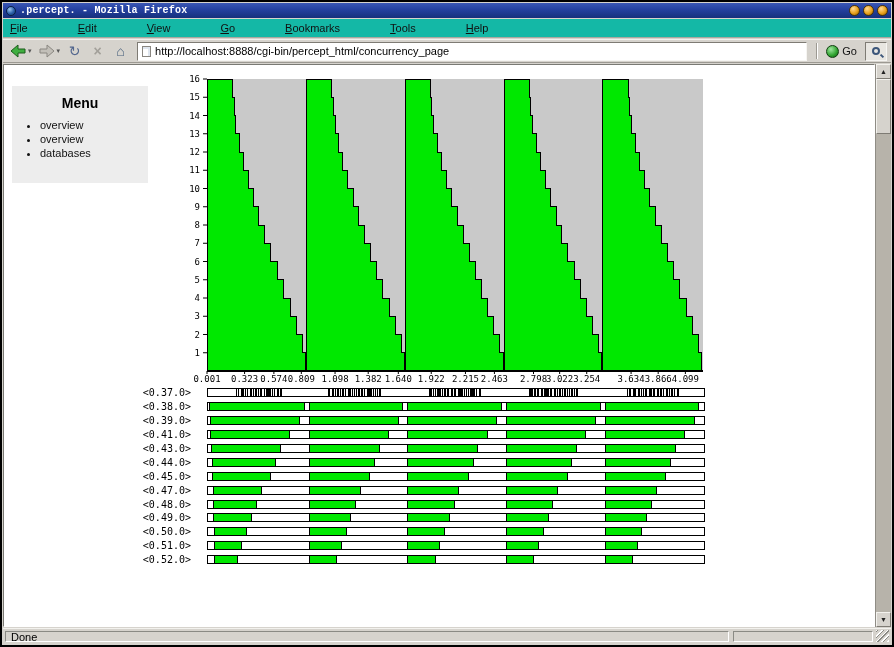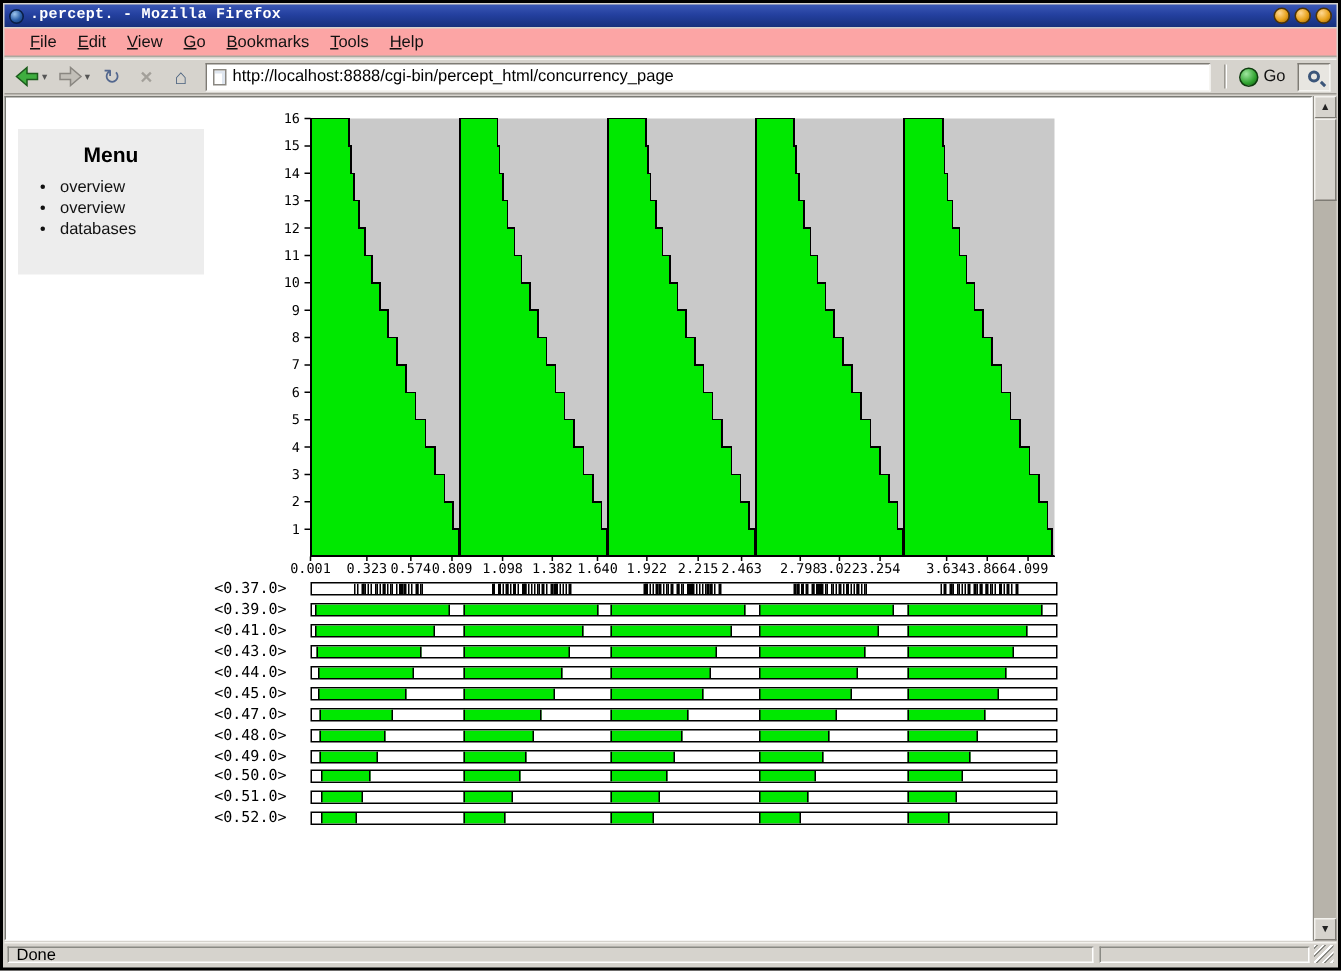--- a/index.html
+++ b/index.html
@@ -18,22 +18,22 @@
             border:1px solid #0a1f45; margin-right:4px; flex:0 0 auto; }
   .title { color:#fff; font-size:10px; font-weight:bold; letter-spacing:.2px;
            white-space:nowrap; flex:1;font-family:Liberation Mono, monospace; }
   .winbtns { display:flex; gap:3px; }
   .wbtn { width:11px; height:11px; border-radius:50%;
           background:radial-gradient(circle at 35% 30%, #ffd892, #e8a21c 55%, #8d5c08);
           border:1px solid #4d3305; cursor:pointer; }
 
   
   .menubar { position:absolute; left:1px; top:17px; right:1px; height:19px;
-             background:#fca5a5; border-bottom:1px solid #aba89f;
-             display:flex; align-items:center; padding-left:10px; }
+             background:#14b8a6; border-bottom:1px solid #aba89f;
+             display:flex; align-items:center; padding-left:0;gap:36px; }
   .mitem { font-size:11px; color:#111; padding:2px 7px; cursor:pointer; }
   .mitem u { text-decoration:underline; }
 
   
   .toolbar { position:absolute; left:1px; top:37px; right:1px; height:24px;
              background:#d6d3cd; border-top:1px solid #f3f2ee; border-bottom:1px solid #9c9992;
              display:flex; align-items:center; padding:0 4px; gap:2px; }
   .tbtn { display:flex; align-items:center; padding:1px 2px; cursor:pointer; }
   .tbtn .drop { font-size:7px; color:#555; margin-left:1px; }
   .glyph { font-size:14px; line-height:14px; width:17px; text-align:center; }
@@ -57,21 +57,21 @@
                display:flex; align-items:center; justify-content:center; cursor:pointer; }
   .mag { position:relative; width:8px; height:8px; border:2px solid #3c567a; border-radius:50%; }
   .mag::after { content:""; position:absolute; left:6px; top:6px; width:4px; height:2px;
                 background:#3c567a; transform:rotate(45deg); }
 
   
   .contentwrap { position:absolute; left:1px; top:62px; right:1px; bottom:18px; display:flex; }
   .content { flex:1; background:#fff; border:1px solid; border-color:#7a7a74 #fff #fff #7a7a74;
              position:relative; overflow:hidden; }
 
-  .menubox { position:absolute; left:8px; top:21px; width:124px; height:97px;
+  .menubox { position:absolute; left:8px; top:21px; width:136px; height:97px;
              background:#ededed; padding-top:9px; }
   .menutitle { text-align:center; font-size:14px; font-weight:bold; color:#000; margin-bottom:7px; }
   .menubox ul { list-style:disc; margin-left:28px; }
   .menubox li { font-size:11px; color:#111; line-height:14px; cursor:pointer; }
 
   .chart { position:absolute; left:169px; top:8px; }
 
   .rows { position:absolute; left:105px; top:321px; }
   .prow { display:flex; align-items:center; height:13.9px; }
   .plabel { width:82px; text-align:right; margin-right:16px;
@@ -391,20 +391,30 @@
               <i class="tick" style="left: 92.2709%; width: 2px;"></i>
               <i class="tick" style="left: 92.4676%;"></i>
               <i class="tick" style="left: 92.9382%;"></i>
               <i class="tick" style="left: 93.2623%;"></i>
               <i class="tick" style="left: 93.6431%;"></i>
               <i class="tick" style="left: 93.9523%;"></i>
               <i class="tick" style="left: 94.4696%; width: 2px;"></i>
             </div>
           </div>
           <div class="prow">
+            <span class="plabel">&lt;0.38.0&gt;</span>
+            <div class="pbar">
+              <i class="seg" style="left: 0.282419%; width: 19.2045%; background: rgb(0, 232, 0);"></i>
+              <i class="seg" style="left: 20.2871%; width: 19.1104%; background: rgb(0, 232, 0);"></i>
+              <i class="seg" style="left: 40.1742%; width: 19.1104%; background: rgb(0, 232, 0);"></i>
+              <i class="seg" style="left: 60.0612%; width: 19.1104%; background: rgb(0, 232, 0);"></i>
+              <i class="seg" style="left: 79.9482%; width: 19.1104%; background: rgb(0, 232, 0);"></i>
+            </div>
+          </div>
+          <div class="prow">
             <span class="plabel">&lt;0.39.0&gt;</span>
             <div class="pbar">
               <i class="seg" style="left: 0.353024%; width: 18.169%; background: rgb(0, 232, 0);"></i>
               <i class="seg" style="left: 20.2871%; width: 18.1454%; background: rgb(0, 232, 0);"></i>
               <i class="seg" style="left: 40.1742%; width: 18.1454%; background: rgb(0, 232, 0);"></i>
               <i class="seg" style="left: 60.0612%; width: 18.1454%; background: rgb(0, 232, 0);"></i>
               <i class="seg" style="left: 79.9482%; width: 18.1454%; background: rgb(0, 232, 0);"></i>
             </div>
           </div>
           <div class="prow">

